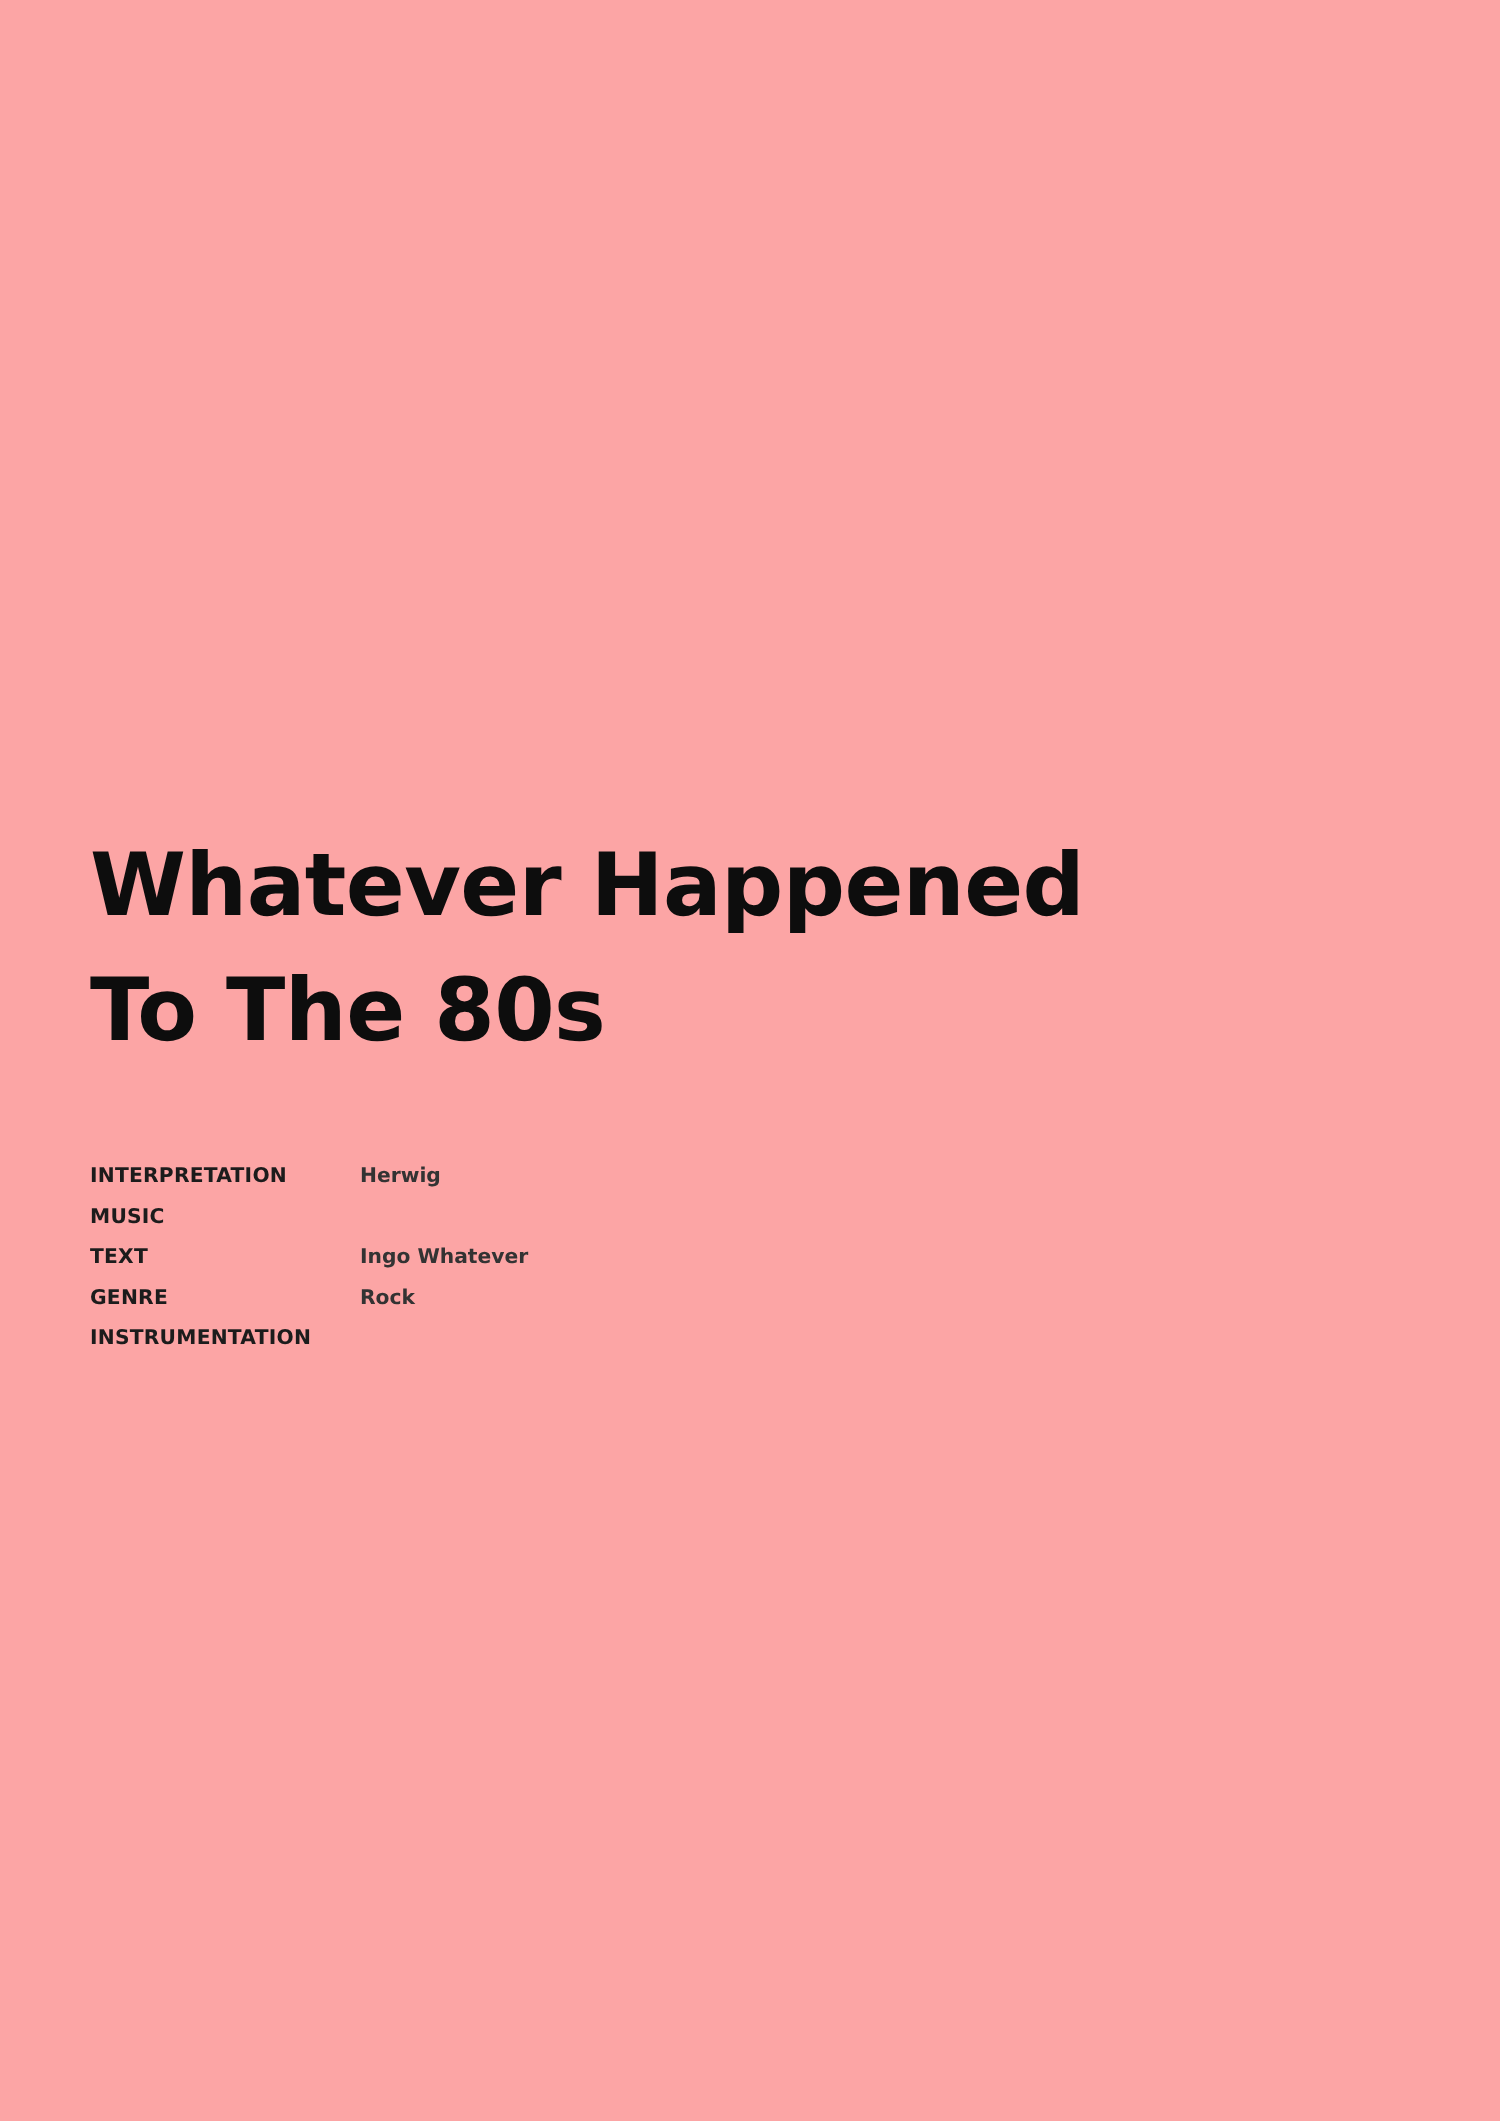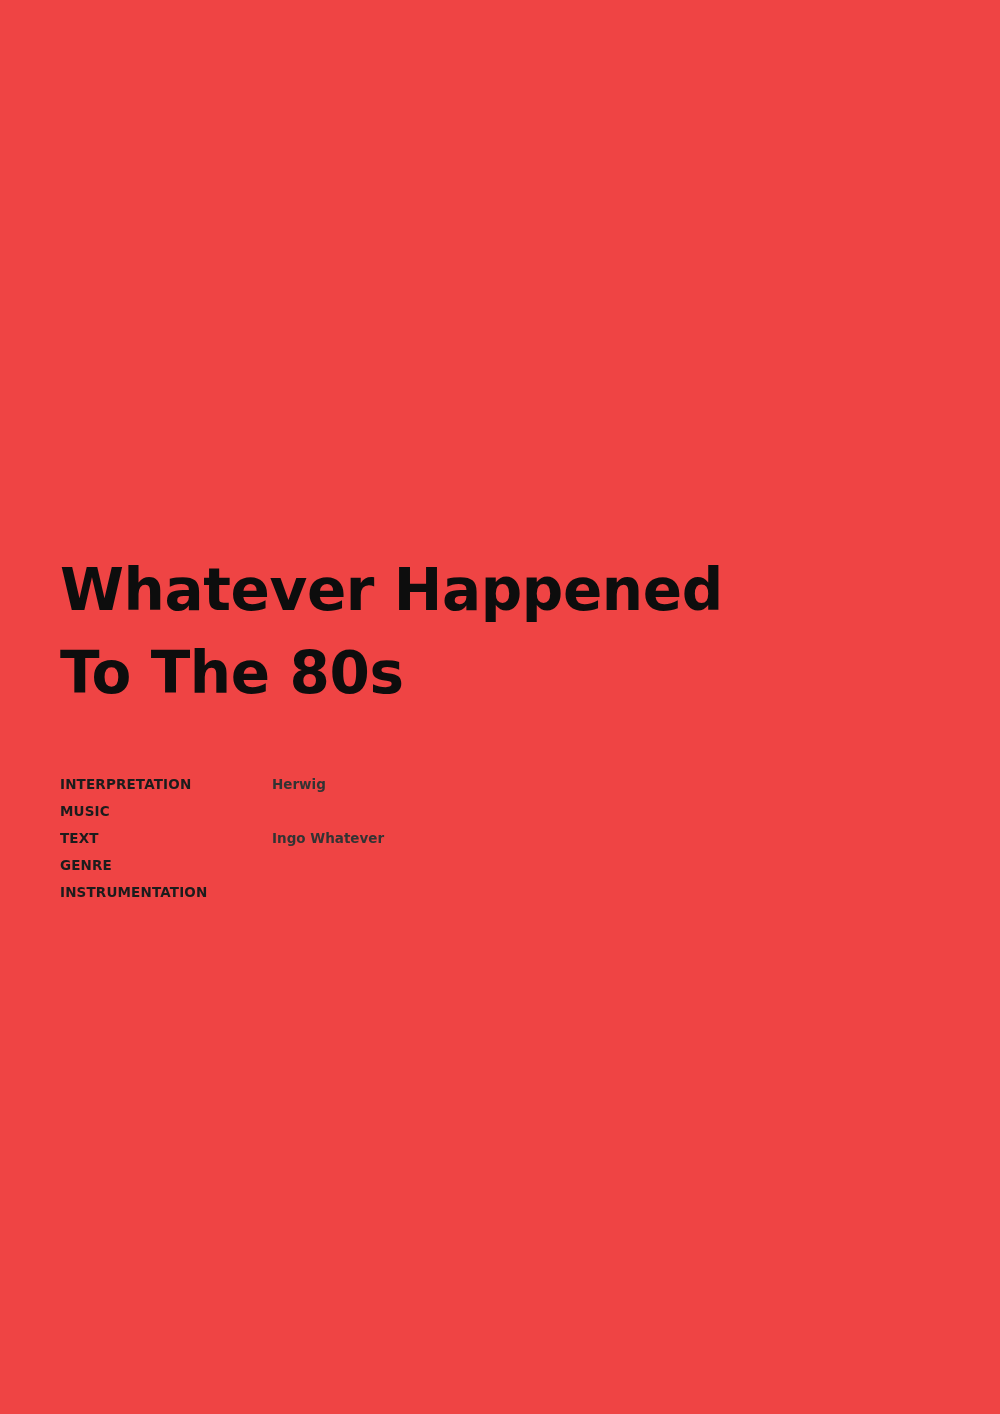--- a/index.html
+++ b/index.html
@@ -11,21 +11,21 @@
 
   body {
     font-family: "DejaVu Sans", "Liberation Sans", sans-serif;
     -webkit-font-smoothing: antialiased;
   }
 
   .page {
     position: relative;
     width: 1000px;
     height: 1414px;
-    background: #ef4444;
+    background: #fca5a5;
     overflow: hidden;
     box-sizing: border-box;
   }
 
   
   .title-block {
     position: absolute;
     left: 60px;
     top: 549px;
     width: 820px;
@@ -47,21 +47,20 @@
     position: absolute;
     left: 60px;
     top: 771px;
     width: 880px;
   }
 
   .meta-row {
     display: flex;
     align-items: baseline;
     height: 27px;
-    gap: 32px;
   }
 
   .meta-label {
     flex: 0 0 180px;
     width: 180px;
     font-family: "DejaVu Sans", "Liberation Sans", sans-serif;
     font-weight: 700;
     font-size: 13.5px;
     line-height: 27px;
     letter-spacing: 0.15px;
@@ -101,20 +100,21 @@
       <div class="meta-label">MUSIC</div>
     </div>
 
     <div class="meta-row">
       <div class="meta-label">TEXT</div>
       <div class="meta-value">Ingo Whatever</div>
     </div>
 
     <div class="meta-row">
       <div class="meta-label">GENRE</div>
+      <div class="meta-value">Rock</div>
     </div>
 
     <div class="meta-row">
       <div class="meta-label">INSTRUMENTATION</div>
     </div>
 
   </div>
 
 </div>
 

